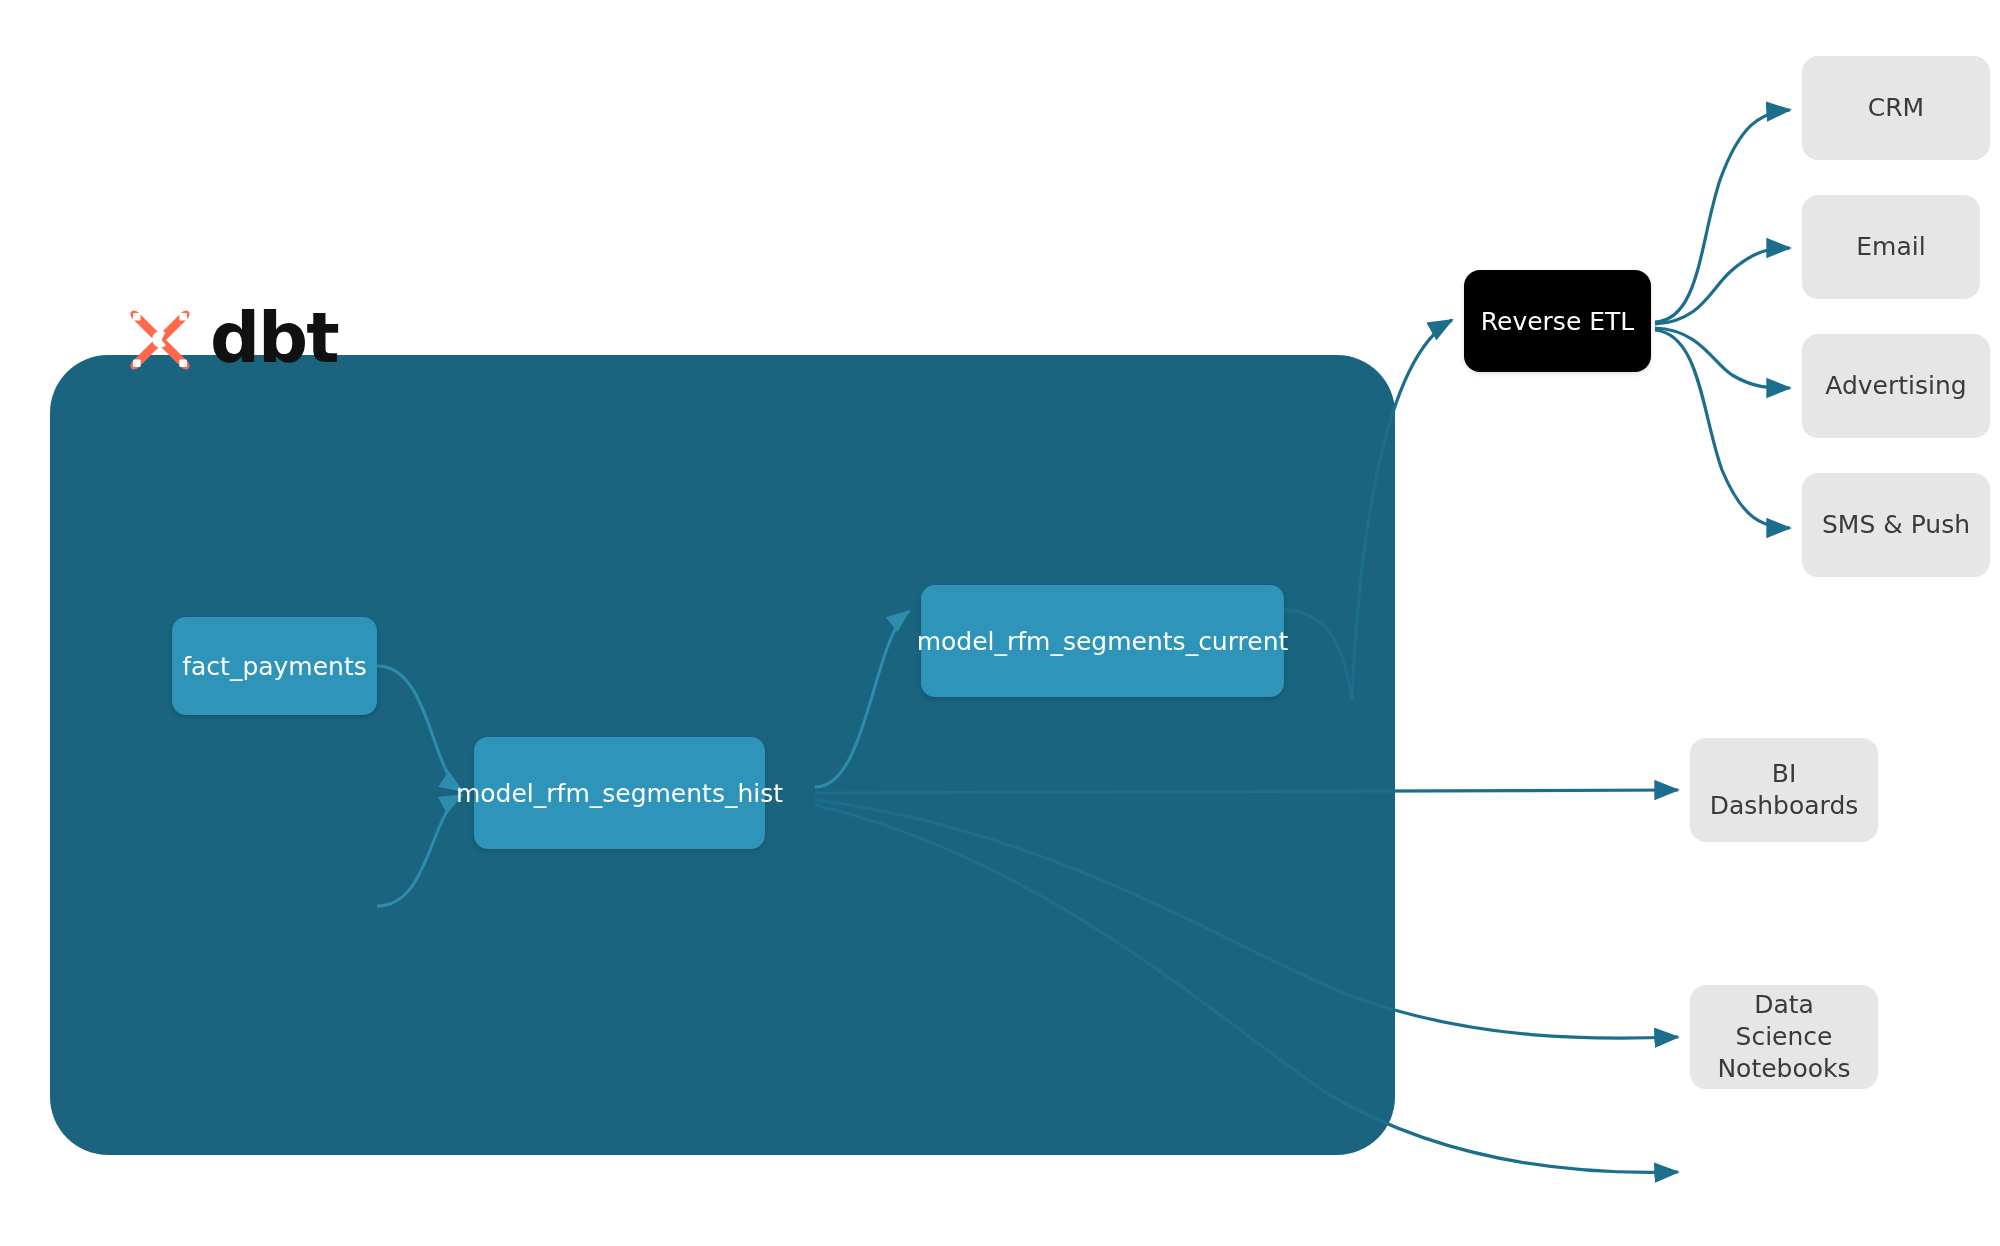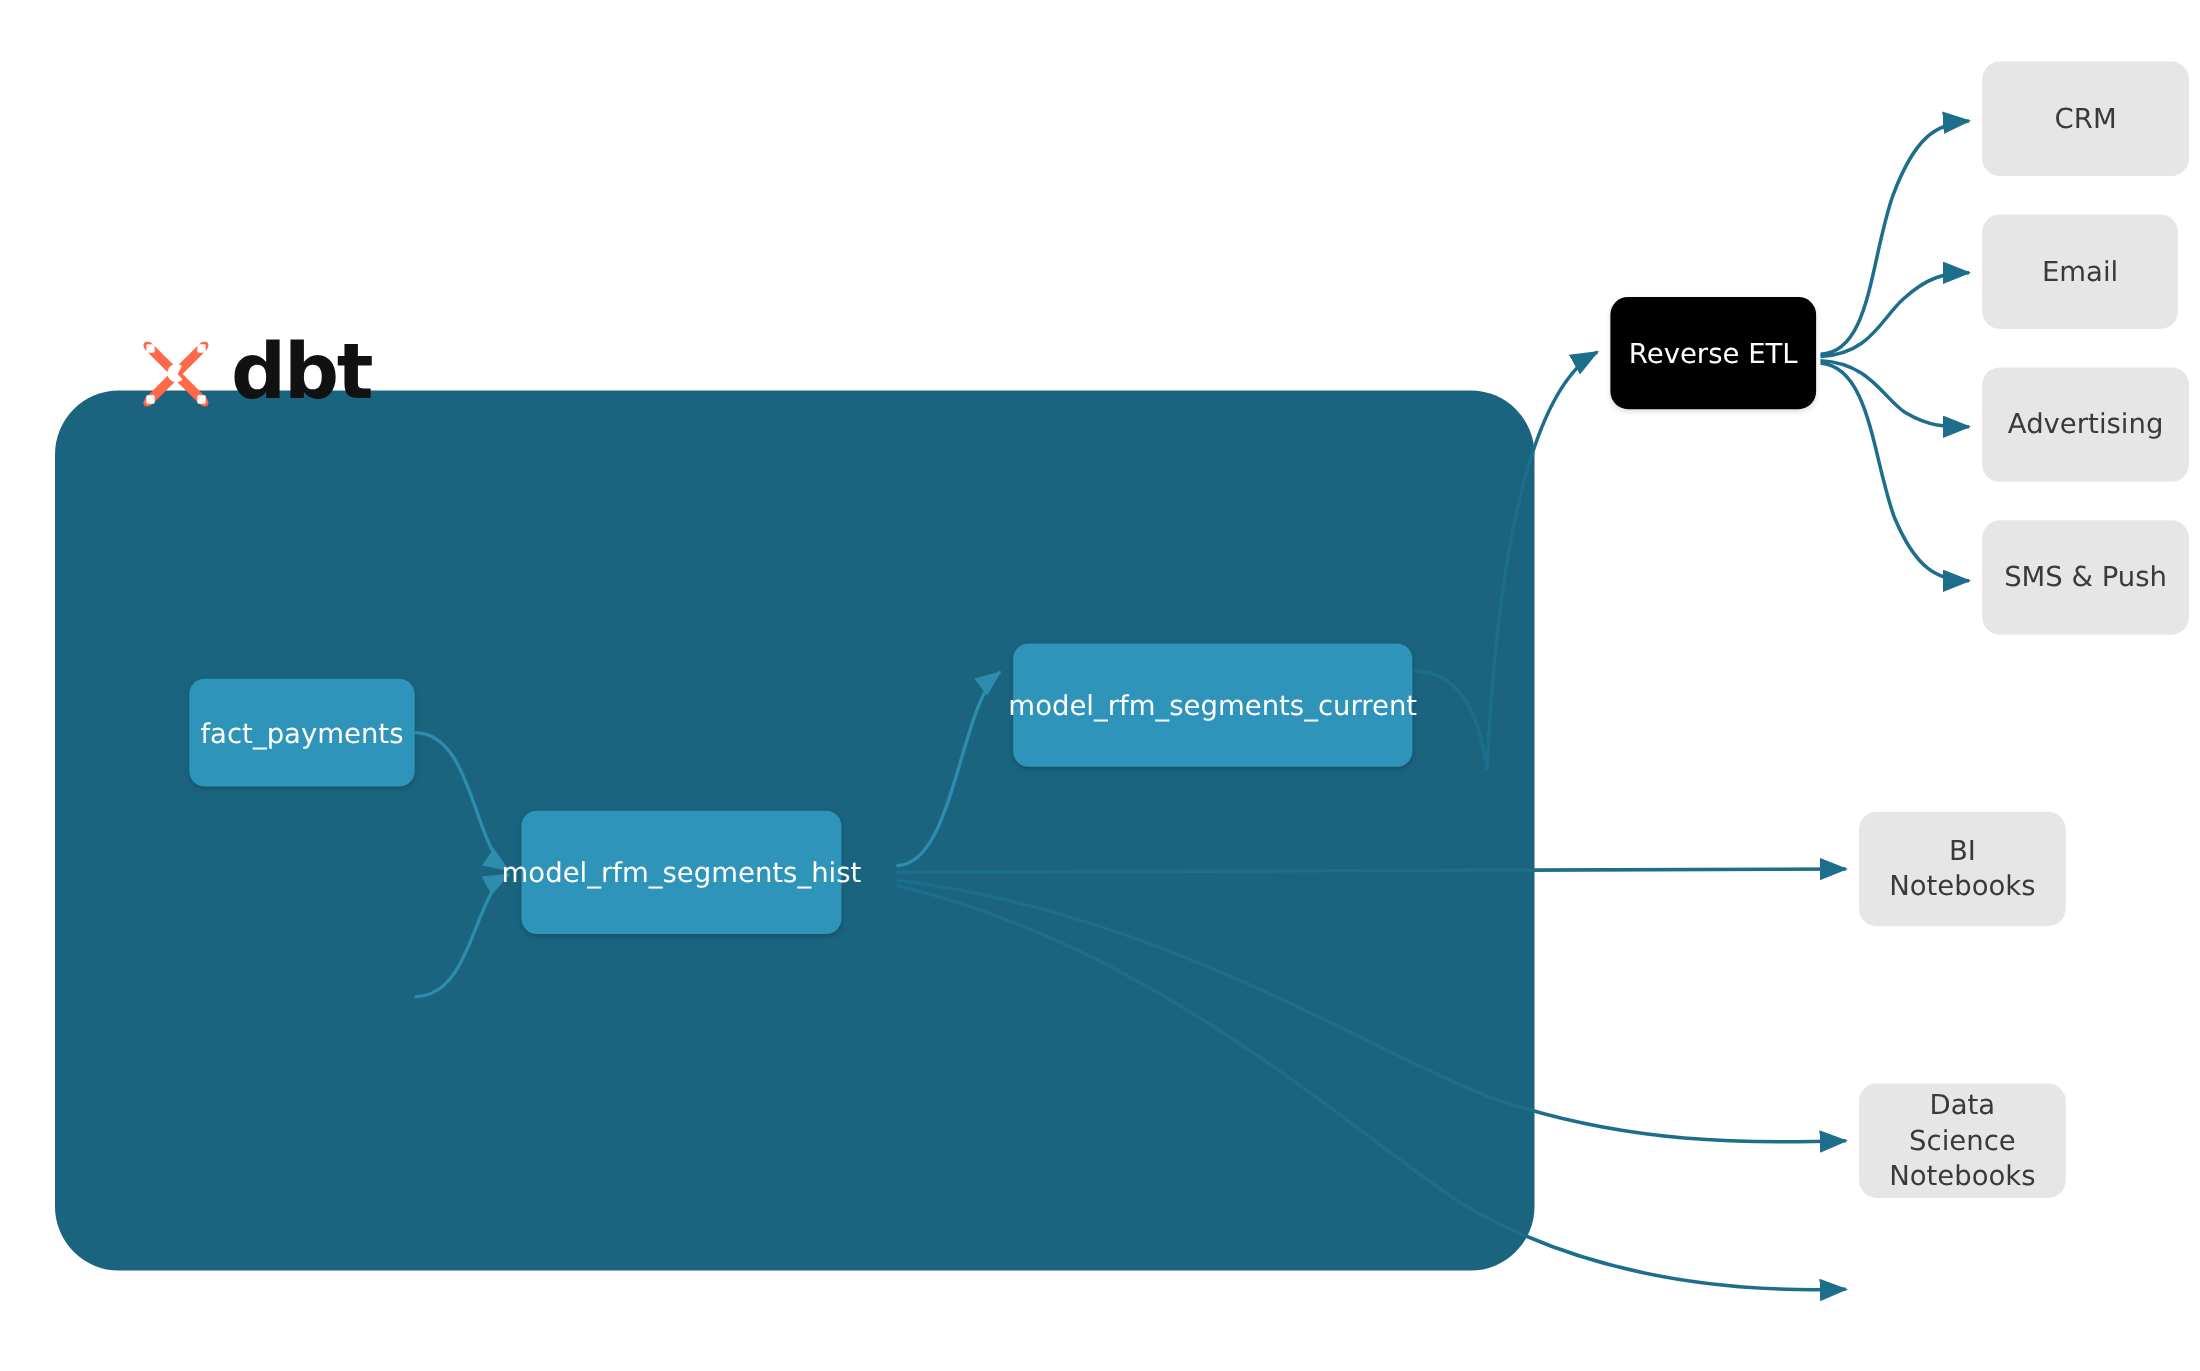--- a/index.html
+++ b/index.html
@@ -163,21 +163,21 @@
     <span>Email</span>
   </div>
   <div class="node node-dest" id="d-adv">
     <span>Advertising</span>
   </div>
   <div class="node node-dest" id="d-sms">
     <span>SMS &amp; Push</span>
   </div>
 
   <div class="node node-dest" id="d-bi">
-    <span>BI Notebooks</span>
+    <span>BI Dashboards</span>
   </div>
   <div class="node node-dest" id="d-ds">
     <span>
       <span>Data Science</span><br>
       <span>Notebooks</span>
     </span>
   </div>
 
 </div>
 

